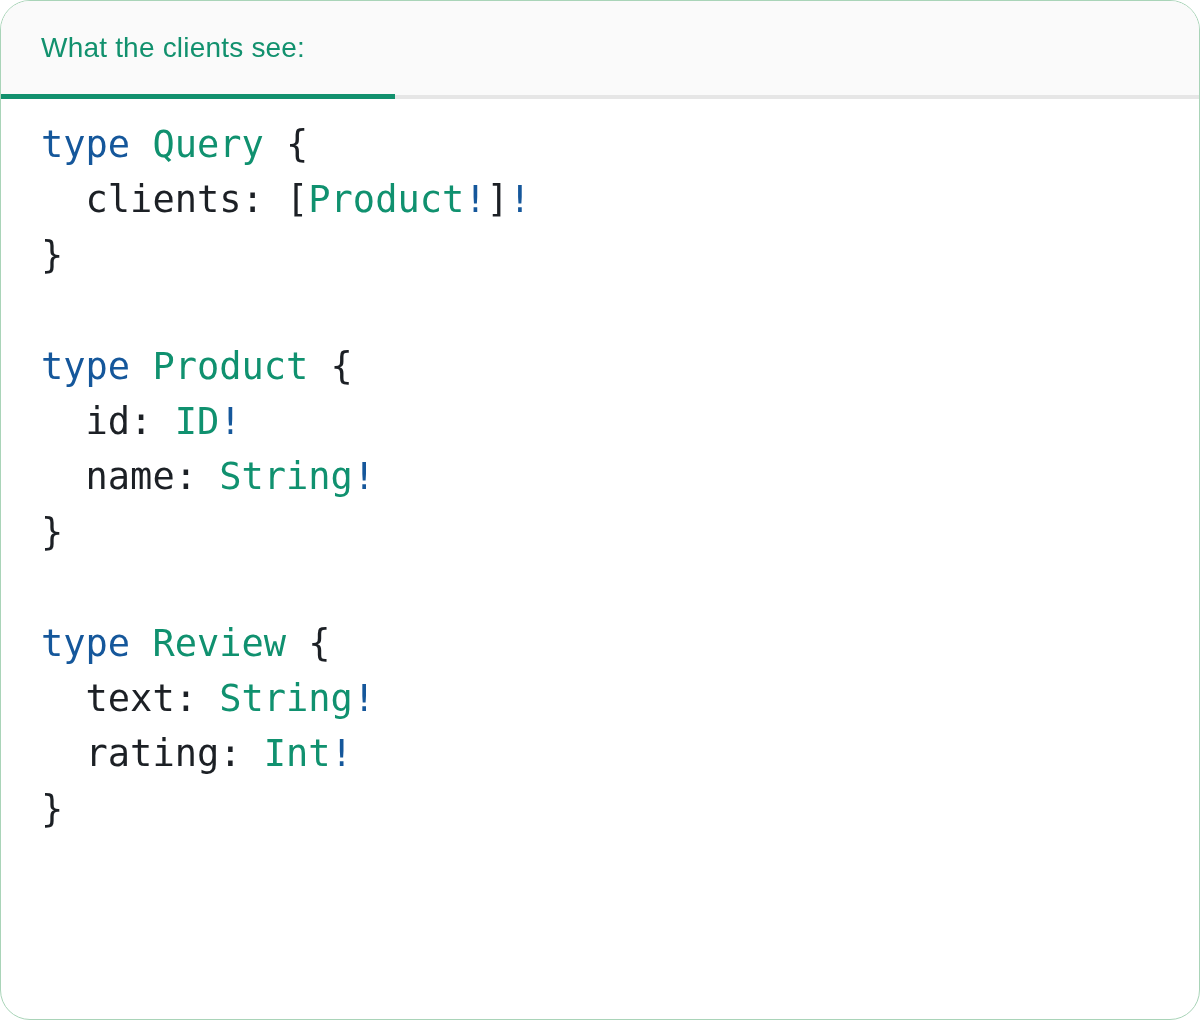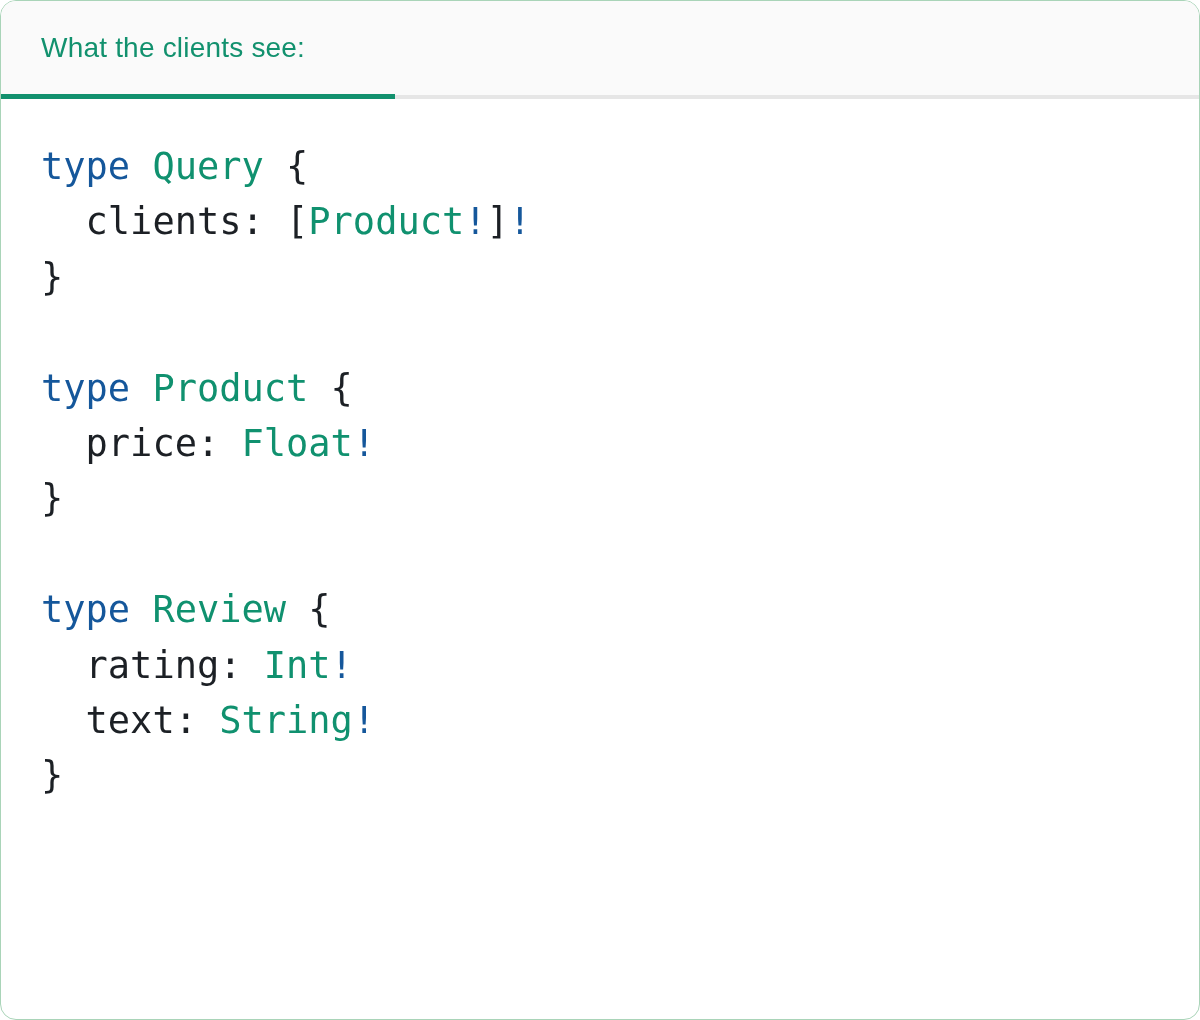--- a/index.html
+++ b/index.html
@@ -18,21 +18,21 @@
     width: 1200px;
     height: 1020px;
     background: #ffffff;
     font-family: "Liberation Sans", sans-serif;
   }
   .card {
     width: 1200px;
     height: 1020px;
     background: var(--content-bg);
     border: 1px solid var(--card-border-green);
-    border-radius: 16px;
+    border-radius: 30px;
     overflow: hidden;
   }
   .tab-bar {
     height: 98px;
     background: var(--tab-bar-bg);
     border-bottom: 4px solid var(--divider-gray);
     display: flex;
     align-items: stretch;
   }
   .tab {
@@ -52,21 +52,21 @@
     height: 5px;
     background: var(--tab-indicator);
   }
   .tab-label {
     font-size: 28px;
     font-weight: 500;
     letter-spacing: 0.2px;
     color: var(--tab-text);
   }
   .code-area {
-    padding: 40px 40px 10px 40px;
+    padding: 18px 40px 10px 40px;
     background: var(--content-bg);
   }
   .code-line {
     font-family: "DejaVu Sans Mono", monospace;
     font-size: 37px;
     line-height: 55.4px;
     white-space: pre;
   }
   .tok-keyword { color: var(--keyword-blue); }
   .tok-bang    { color: var(--keyword-blue); }
@@ -82,22 +82,23 @@
       <span class="tab-label">What the clients see:</span>
     </div>
   </div>
   <div class="code-area">
     <div class="code">
         <div class="code-line"><span class="tok-keyword">type</span><span class="tok-plain"> </span><span class="tok-typename">Query</span><span class="tok-plain"> {</span></div>
         <div class="code-line"><span class="tok-plain">  clients: [</span><span class="tok-typename">Product</span><span class="tok-bang">!</span><span class="tok-plain">]</span><span class="tok-bang">!</span></div>
         <div class="code-line"><span class="tok-plain">}</span></div>
         <div class="code-line">&nbsp;</div>
         <div class="code-line"><span class="tok-keyword">type</span><span class="tok-plain"> </span><span class="tok-typename">Product</span><span class="tok-plain"> {</span></div>
-        <div class="code-line"><span class="tok-plain">  price: </span><span class="tok-typename">Float</span><span class="tok-bang">!</span></div>
+        <div class="code-line"><span class="tok-plain">  id: </span><span class="tok-typename">ID</span><span class="tok-bang">!</span></div>
+        <div class="code-line"><span class="tok-plain">  name: </span><span class="tok-typename">String</span><span class="tok-bang">!</span></div>
         <div class="code-line"><span class="tok-plain">}</span></div>
         <div class="code-line">&nbsp;</div>
         <div class="code-line"><span class="tok-keyword">type</span><span class="tok-plain"> </span><span class="tok-typename">Review</span><span class="tok-plain"> {</span></div>
+        <div class="code-line"><span class="tok-plain">  text: </span><span class="tok-typename">String</span><span class="tok-bang">!</span></div>
         <div class="code-line"><span class="tok-plain">  rating: </span><span class="tok-typename">Int</span><span class="tok-bang">!</span></div>
-        <div class="code-line"><span class="tok-plain">  text: </span><span class="tok-typename">String</span><span class="tok-bang">!</span></div>
         <div class="code-line"><span class="tok-plain">}</span></div>
       </div>
   </div>
 </div>
 
 </body></html>

